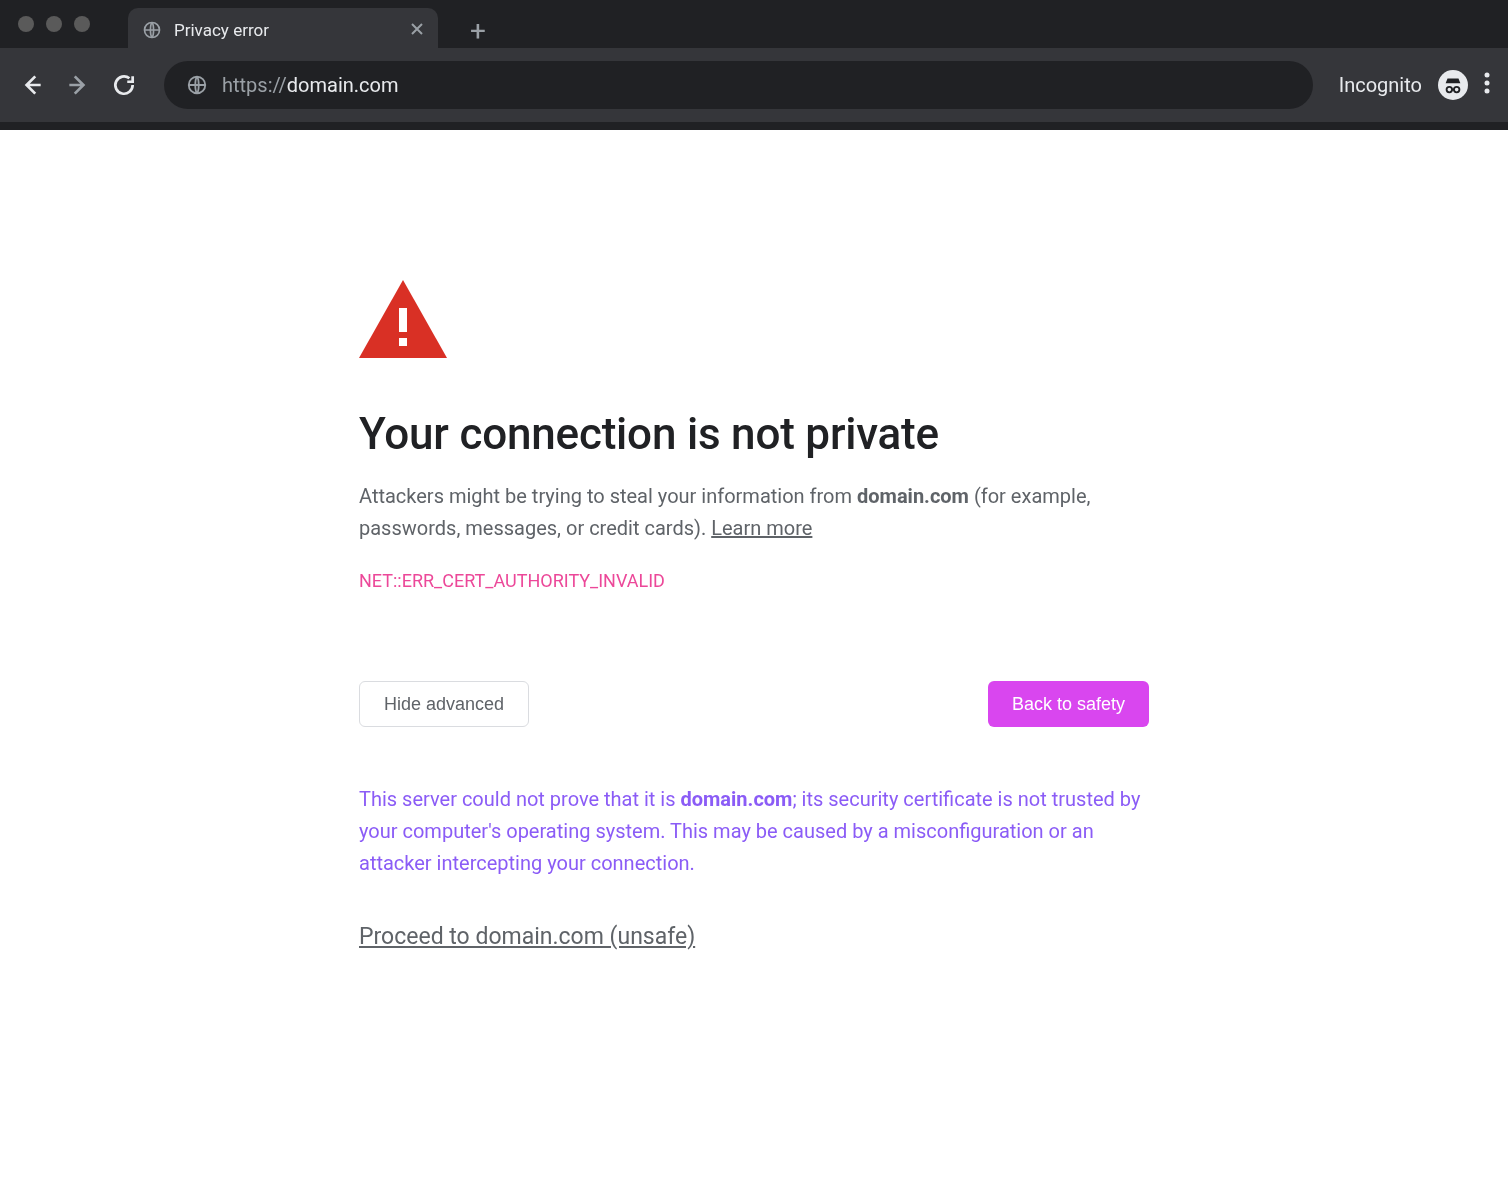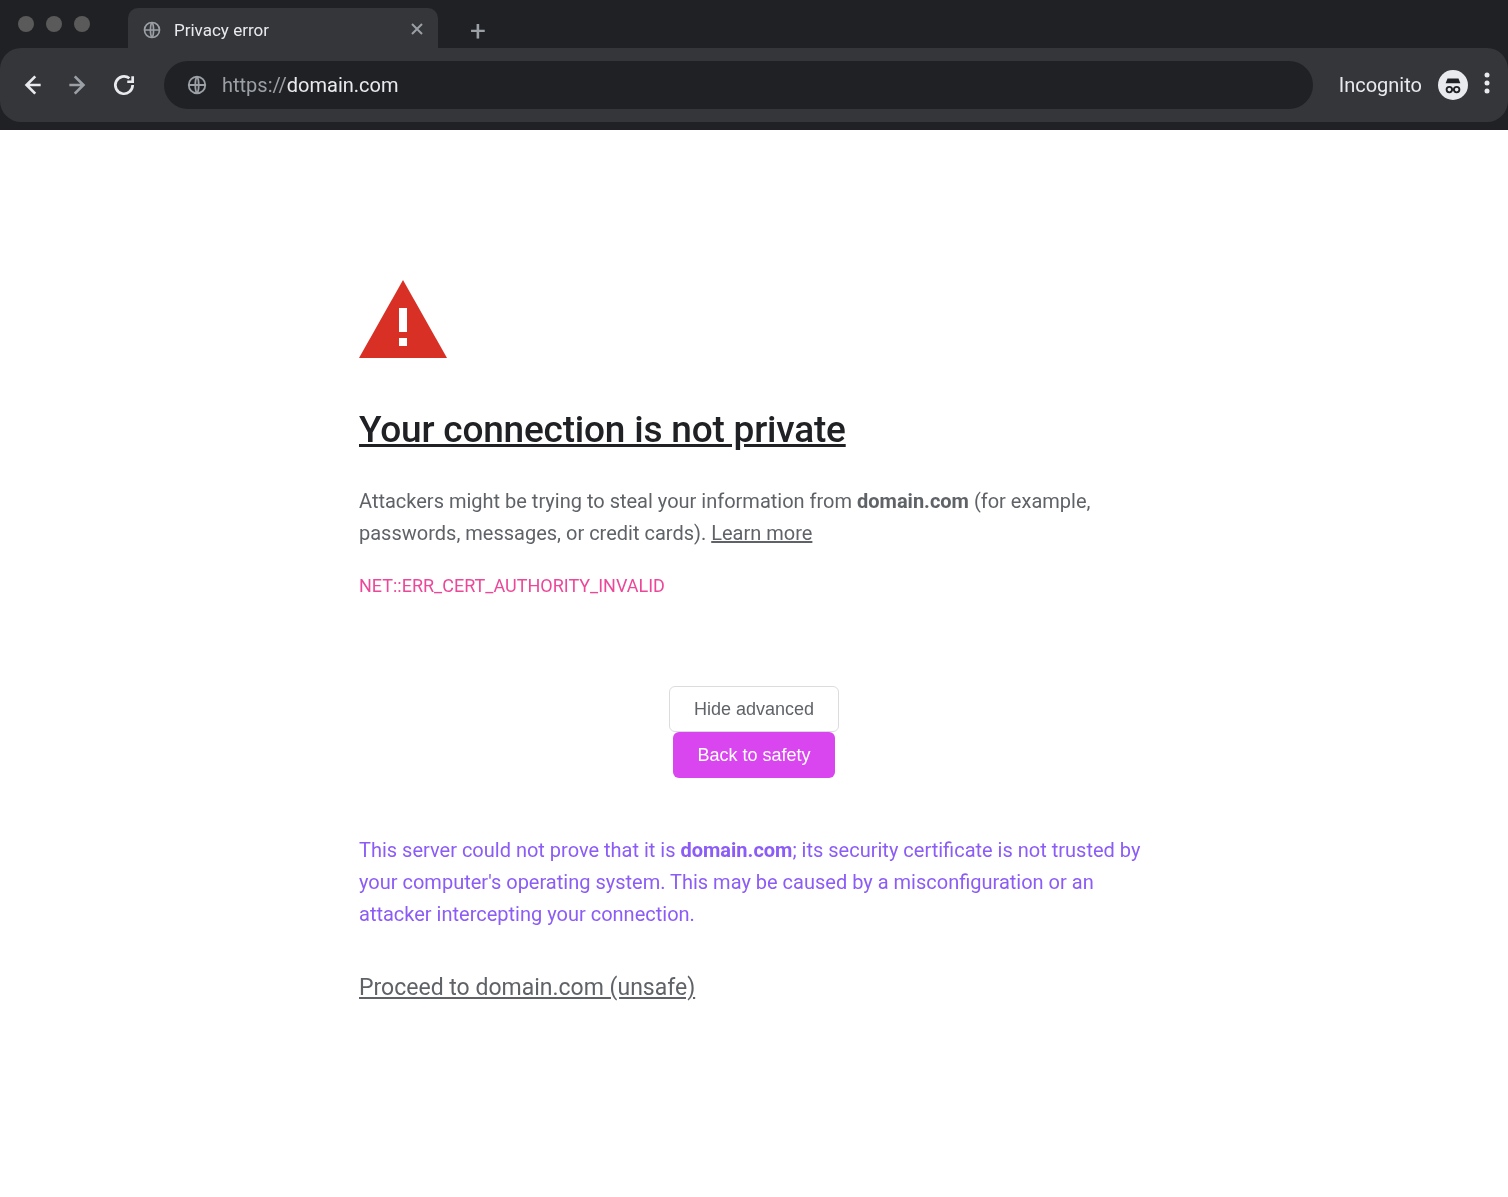--- a/index.html
+++ b/index.html
@@ -41,21 +41,20 @@
     .tab .favicon svg { width: 20px; height: 20px; display:block; }
     .tab .close { margin-left: auto; }
     .new-tab { color:#9aa0a6; font-size: 28px; margin-left: 22px; margin-top:12px; cursor:pointer; }
     .toolbar {
       background: #35363a;
       height: 74px;
       display: flex;
       align-items: center;
       padding: 0 18px;
       gap: 18px;
-      border-radius: 21px;
     }
     .nav-icon { color: #9aa0a6; display:flex; align-items:center; justify-content:center; width:28px; height:28px; }
     .nav-icon.active { color: #e8eaed; }
     .nav-icon svg { width:26px; height:26px; }
     .omnibox {
       flex: 1;
       background: #202124;
       border-radius: 30px;
       height: 48px;
       display: flex;
@@ -81,45 +80,43 @@
       display:flex;
       justify-content:center;
     }
     .interstitial {
       width: 790px;
       color:#202124;
     }
     .warn-triangle { margin-bottom: 50px; }
     .warn-triangle svg { width: 88px; height: 78px; display:block; }
     h1 {
-      font-size: 37px;
+      font-size: 44px;
       font-weight: 500;
-      margin-bottom: 34px;
+      margin-bottom: 20px;
       letter-spacing: -0.2px;
-      text-decoration: underline;
     }
     .desc {
       font-size: 20px;
       color:#5f6368;
       line-height: 1.6;
       margin-bottom: 26px;
     }
     .desc b { color:#5f6368; font-weight:700; }
     .desc a { color:#5f6368; }
     .err-code {
       font-size: 18px;
       color:#ec4899;
       margin-bottom: 90px;
     }
     .button-row {
       display:flex;
       justify-content: space-between;
       align-items:center;
       margin-bottom: 56px;
-      flex-direction: column;
     }
     .btn {
       height: 46px;
       padding: 0 24px;
       border-radius: 6px;
       font-size: 18px;
       cursor:pointer;
       display:flex;
       align-items:center;
       border:none;

